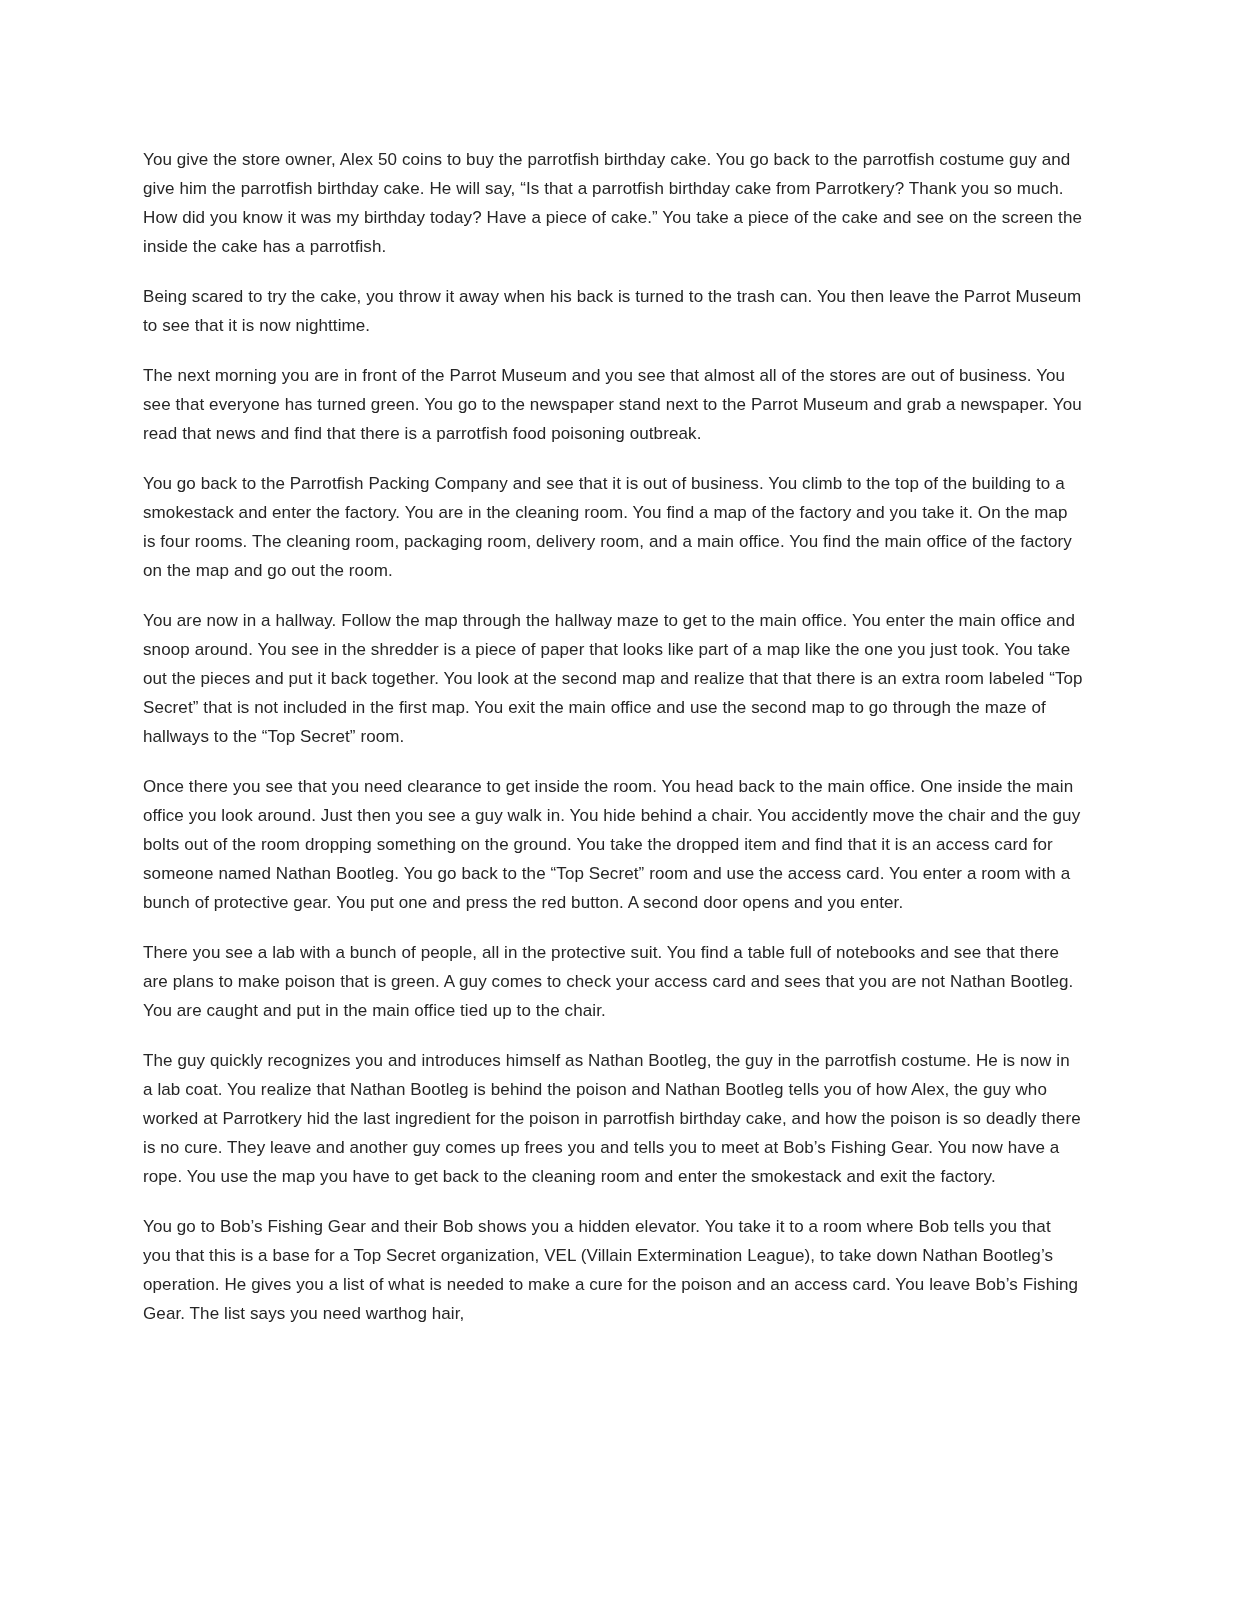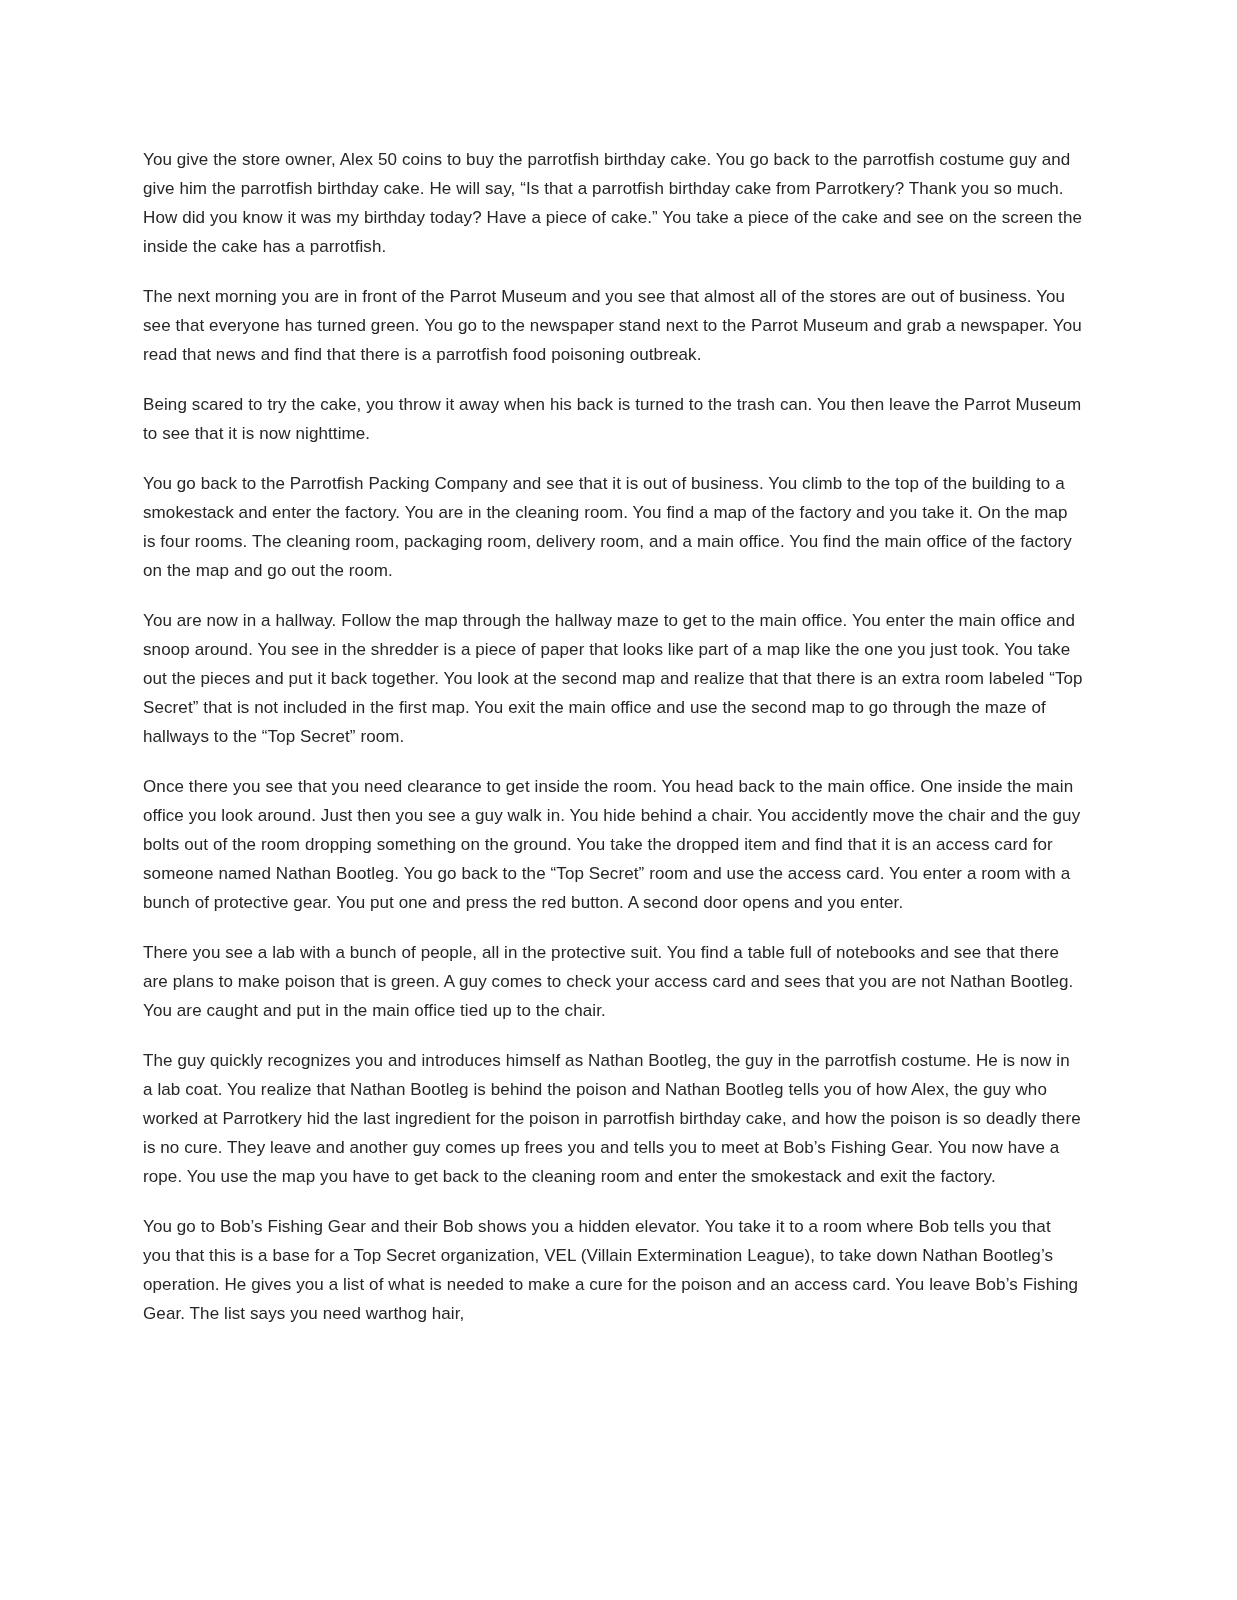--- a/index.html
+++ b/index.html
@@ -30,22 +30,22 @@
     margin: 0 0 21px 0;
     padding: 0;
   }
 </style>
 </head>
 <body>
 
 <div class="page">
   <div class="doc-content">
     <p>You give the store owner, Alex 50 coins to buy the parrotfish birthday cake. You go back to the parrotfish costume guy and give him the parrotfish birthday cake. He will say, “Is that a parrotfish birthday cake from Parrotkery? Thank you so much. How did you know it was my birthday today? Have a piece of cake.” You take a piece of the cake and see on the screen the inside the cake has a parrotfish.</p>
+    <p>Being scared to try the cake, you throw it away when his back is turned to the trash can. You then leave the Parrot Museum to see that it is now nighttime.</p>
     <p>The next morning you are in front of the Parrot Museum and you see that almost all of the stores are out of business. You see that everyone has turned green. You go to the newspaper stand next to the Parrot Museum and grab a newspaper. You read that news and find that there is a parrotfish food poisoning outbreak.</p>
-    <p>Being scared to try the cake, you throw it away when his back is turned to the trash can. You then leave the Parrot Museum to see that it is now nighttime.</p>
     <p>You go back to the Parrotfish Packing Company and see that it is out of business. You climb to the top of the building to a smokestack and enter the factory. You are in the cleaning room. You find a map of the factory and you take it. On the map is four rooms. The cleaning room, packaging room, delivery room, and a main office. You find the main office of the factory on the map and go out the room.</p>
     <p>You are now in a hallway. Follow the map through the hallway maze to get to the main office. You enter the main office and snoop around. You see in the shredder is a piece of paper that looks like part of a map like the one you just took. You take out the pieces and put it back together.  You look at the second map and realize that that there is an extra room labeled “Top Secret” that is not included in the first map. You exit the main office and use the second map to go through the maze of hallways to the “Top Secret” room.</p>
     <p>Once there you see that you need clearance to get inside the room. You head back to the main office. One inside the main office you look around. Just then you see a guy walk in. You hide behind a chair. You accidently move the chair and the guy bolts out of the room dropping something on the ground. You take the dropped item and find that it is an access card for someone named Nathan Bootleg. You go back to the “Top Secret” room and use the access card. You enter a room with a bunch of protective gear. You put one and press the red button. A second door opens and you enter.</p>
     <p>There you see a lab with a bunch of people, all in the protective suit. You find a table full of notebooks and see that there are plans to make poison that is green. A guy comes to check your access card and sees that you are not Nathan Bootleg. You are caught and put in the main office tied up to the chair.</p>
     <p>The guy quickly recognizes you and introduces himself as Nathan Bootleg, the guy in the parrotfish costume. He is now in a lab coat. You realize that Nathan Bootleg is behind the poison and Nathan Bootleg tells you of how Alex, the guy who worked at Parrotkery hid the last ingredient for the poison in parrotfish birthday cake, and how the poison is so deadly there is no cure. They leave and another guy comes up frees you and tells you to meet at Bob’s Fishing Gear. You now have a rope. You use the map you have to get back to the cleaning room and enter the smokestack and exit the factory.</p>
     <p>You go to Bob’s Fishing Gear and their Bob shows you a hidden elevator. You take it to a room where Bob tells you that you that this is a base for a Top Secret organization, VEL (Villain Extermination League), to take down Nathan Bootleg’s operation. He gives you a list of what is needed to make a cure for the poison and an access card. You leave Bob’s Fishing Gear. The list says you need warthog hair,</p>
   </div>
 </div>
 
 </body></html>

